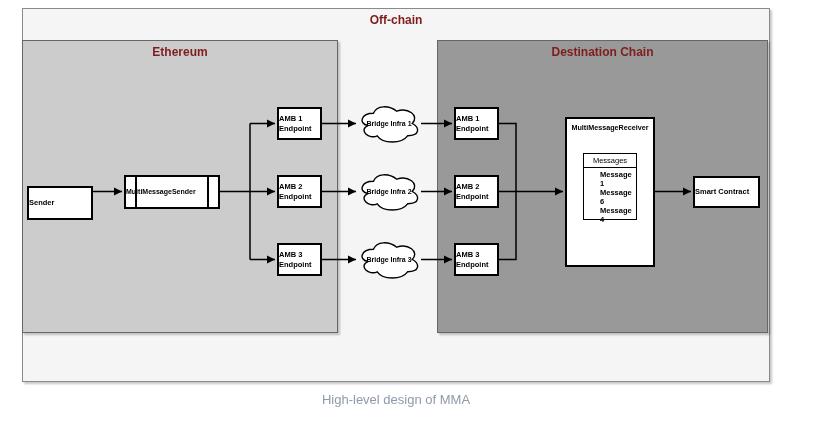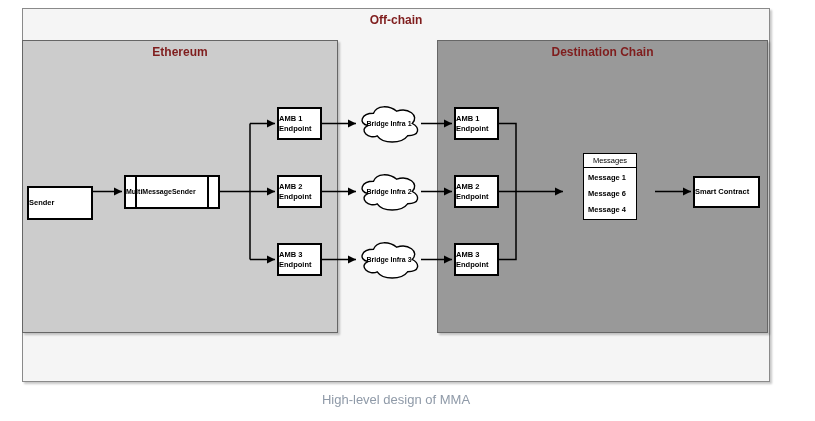--- a/index.html
+++ b/index.html
@@ -18,21 +18,21 @@
   .sender{left:27px;top:186px;width:66px;height:34px;}
   .mms{left:124px;top:175px;width:96px;height:34px;font-size:7px;}
   .proc-bar{position:absolute;top:0;bottom:0;width:0;border-left:2px solid #000;}
   .proc-bar.l{left:9px;} .proc-bar.r{right:9px;}
   .amb{width:45px;height:33px;}
   .src1{left:277px;top:107px;} .src2{left:277px;top:175px;} .src3{left:277px;top:243px;}
   .dst1{left:454px;top:107px;} .dst2{left:454px;top:175px;} .dst3{left:454px;top:243px;}
   .receiver{left:565px;top:117px;width:90px;height:150px;background:#fff;border:2px solid #000;}
   .receiver-title{width:100%;text-align:center;padding-top:4px;font-size:7.2px;font-weight:bold;color:#000;white-space:nowrap;}
   .msg-header{left:583px;top:153px;width:54px;height:15px;background:#fff;border:1.5px solid #000;display:flex;align-items:center;justify-content:center;font-size:7.5px;font-weight:normal;}
-  .msg-list{left:583px;top:167px;width:54px;height:53px;background:#fff;border:1.5px solid #000;display:flex;flex-direction:column;justify-content:space-around;padding:2px 0 2px 4px;}
+  .msg-list{left:583px;top:167px;width:54px;height:53px;background:#fff;border:1.5px solid #000;display:flex;flex-direction:column;justify-content:space-around;padding:2px 0 2px 16px;}
   .msg-row{font-size:7.5px;font-weight:bold;color:#000;text-align:left;}
   .sc{left:693px;top:176px;width:67px;height:32px;}
 
   
   .cloud{width:64px;height:43px;display:flex;align-items:center;justify-content:center;}
   .c1{left:357px;top:102px;} .c2{left:357px;top:170px;} .c3{left:357px;top:238px;}
   .cloud svg{position:absolute;left:0;top:0;}
   .cloud-label{position:relative;font-size:7px;font-weight:bold;color:#000;white-space:nowrap;z-index:2;}
 
   
@@ -128,20 +128,23 @@
   </div>
   <div class="abs node amb dst2">
     <span>AMB 2</span>
     <span>Endpoint</span>
   </div>
   <div class="abs node amb dst3">
     <span>AMB 3</span>
     <span>Endpoint</span>
   </div>
 
+  <div class="abs receiver">
+    <div class="receiver-title">MultiMessageReceiver</div>
+  </div>
   <div class="abs msg-header">
     <span>Messages</span>
   </div>
   <div class="abs msg-list">
     <div class="msg-row">Message 1</div>
     <div class="msg-row">Message 6</div>
     <div class="msg-row">Message 4</div>
   </div>
 
   <div class="abs caption">High-level design of MMA</div>

